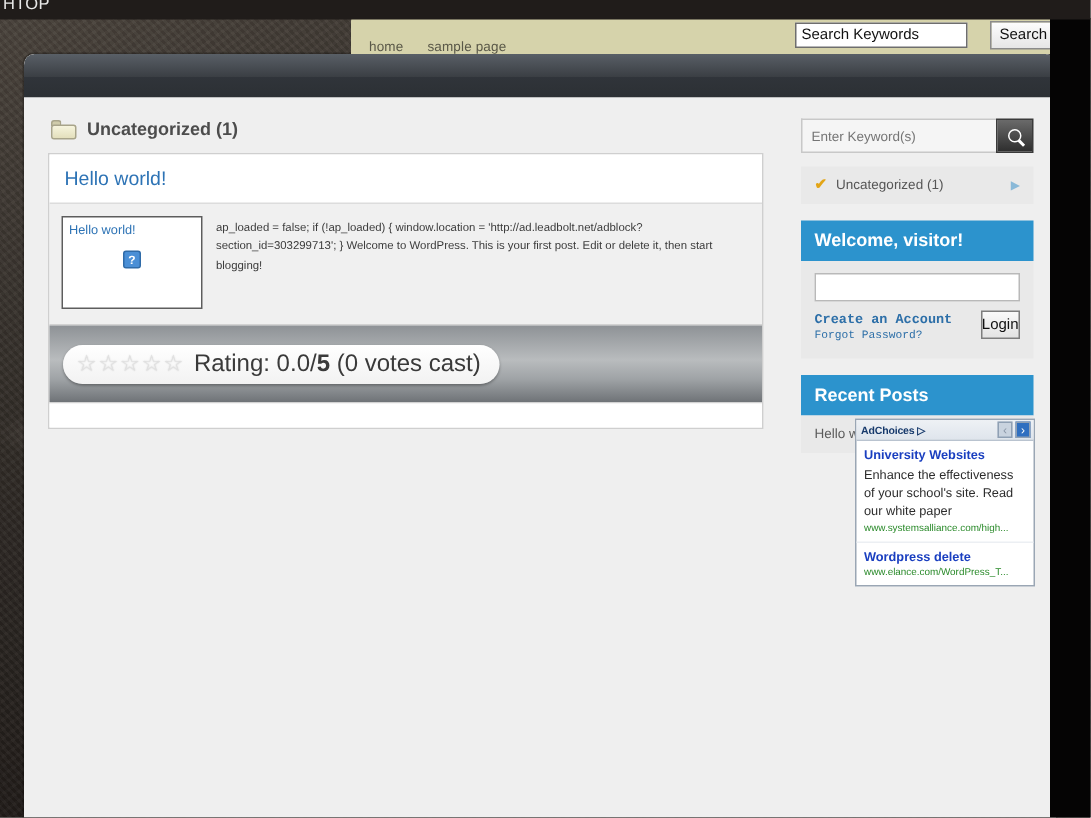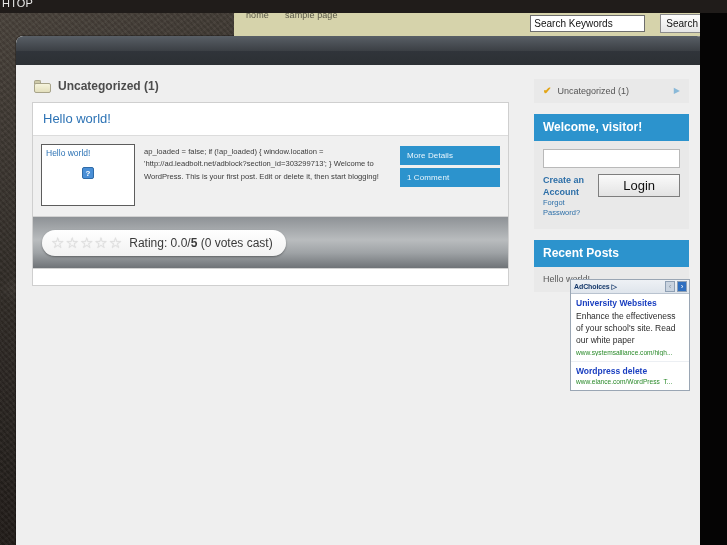--- a/index.html
+++ b/index.html
@@ -52,21 +52,21 @@
     position:absolute; right:0; top:12px; width:27px; height:533px;
     background:#050404; z-index:30;
   }
 
   
   #topbar {
     position:absolute; left:234px; top:10px; width:470px; height:26px;
     background:#d6d3ab;
     border-top-left-radius:4px; border-top-right-radius:4px;
     z-index:20;
-    display:flex; align-items:flex-start;
+    display:flex; align-items:flex-end;
   }
   #topbar .navwrap{ display:flex; align-items:center; gap:16px; padding-left:12px;}
   #topbar .navlink{
     font-size:9px; color:#5a5848; text-decoration:none; letter-spacing:.1px;
   }
   #search-area{
     position:absolute; right:0; top:4px; display:flex; align-items:center; gap:15px;
   }
   #search-input{
     width:115px; height:17px; font-size:10px; padding:1px 3px;
@@ -155,21 +155,21 @@
     display:flex; align-items:center; padding-left:9px;
     border-bottom:1px solid #d2d2d2;
   }
   .rating-pill{
     background:linear-gradient(#ffffff,#f2f2f2);
     border-radius:13px; height:26px; display:flex; align-items:center;
     padding:0 13px 0 9px; gap:7px; box-shadow:0 1px 2px rgba(0,0,0,.35);
   }
   .stars{ display:flex; gap:1px; }
   .star{ font-size:15px; color:#e2e2e2; line-height:1; text-shadow:0 0 1px #bbb;}
-  .rating-text{ font-size:12px; color:#3a3a3a; white-space:nowrap;}
+  .rating-text{ font-size:16px; color:#3a3a3a; white-space:nowrap;}
   .rating-text b{ font-weight:bold; }
   .post-foot{ height:16px; background:#fff;}
 
   
   #sidebar{
     position:absolute; left:518px; top:14px; width:155px;
   }
   .kw-row{ display:flex; margin-bottom:9px; }
   #kw-input{
     flex:1 1 auto; height:23px; border:1px solid #c8c8c8; border-right:none;
@@ -197,25 +197,25 @@
   .check{ color:#e3a516; font-size:10px; font-weight:bold;}
   .cat-row .arrow{ margin-left:auto; color:#8ab9d8; font-size:8px;}
   .login-body{ background:#e9e9e9; padding:8px 9px 10px 9px; }
   .login-body input{
     display:block; width:100%; height:19px; margin-bottom:6px;
     border:1px solid #b9b9b9; background:#fff; font-size:9.5px; padding:0 4px;
     color:#111; font-family:"Liberation Sans", sans-serif; font-weight:bold;
   }
   .login-foot{ display:flex; align-items:flex-start; gap:6px; }
   .login-links{ flex:1 1 auto; line-height:1.35;}
-  .login-links a{ display:block; text-decoration:none; }
+  .login-links a{ display:block; text-decoration:none;font-family:Liberation Mono, monospace; }
   .link-create{ font-size:9px; color:#2d6fa8; font-weight:bold;}
   .link-forgot{ font-size:7.5px; color:#2d6fa8;}
   #login-btn{
-    flex:0 0 auto; padding:3px 24px; font-size:13px;
+    flex:0 0 auto; padding:3px 0; font-size:10px;
     background:linear-gradient(#fafafa,#e3e3e3); border:1px solid #7e7e7e;
     color:#111; cursor:pointer; font-family:"Liberation Sans", sans-serif;
   }
   .rp-row{ padding:7px 9px 8px 9px; font-size:9px; color:#5a5a5a;}
 
   
   #adbox{
     position:absolute; left:36px; top:200px; width:120px;
     background:#fff; border:1px solid #9aa6b4;
   }
@@ -278,24 +278,20 @@
         <div class="post-title">Hello world!</div>
 
         <div class="post-inner">
           <div class="thumb">
             <div class="t-lbl">Hello world!</div>
             <div class="brokenimg">?</div>
           </div>
 
           <div class="excerpt">ap_loaded = false; if (!ap_loaded) { window.location = 'http://ad.leadbolt.net/adblock?section_id=303299713'; } Welcome to WordPress. This is your first post. Edit or delete it, then start blogging!</div>
 
-          <div class="actions">
-            <a class="act-btn" href="#">More Details</a>
-            <a class="act-btn" href="#">1 Comment</a>
-          </div>
         </div>
 
         <div class="rating-strip">
           <div class="rating-pill">
             <span class="stars">
               <span class="star">☆</span>
               <span class="star">☆</span>
               <span class="star">☆</span>
               <span class="star">☆</span>
               <span class="star">☆</span>
@@ -303,20 +299,26 @@
             <span class="rating-text"><span>Rating: 0.0/</span><b>5</b><span> (0 votes cast)</span></span>
           </div>
         </div>
 
         <div class="post-foot"></div>
       </div>
     </div>
 
     <div id="sidebar">
 
+      <div class="kw-row">
+        <input id="kw-input" type="text" placeholder="Enter Keyword(s)" style="">
+        <button id="kw-btn">
+          <span class="mag"></span>
+        </button>
+      </div>
 
       <div class="widget">
         <div class="w-body">
           <div class="cat-row">
             <span class="check">✔</span>
             <span>Uncategorized (1)</span>
             <span class="arrow">▶</span>
           </div>
         </div>
       </div>

